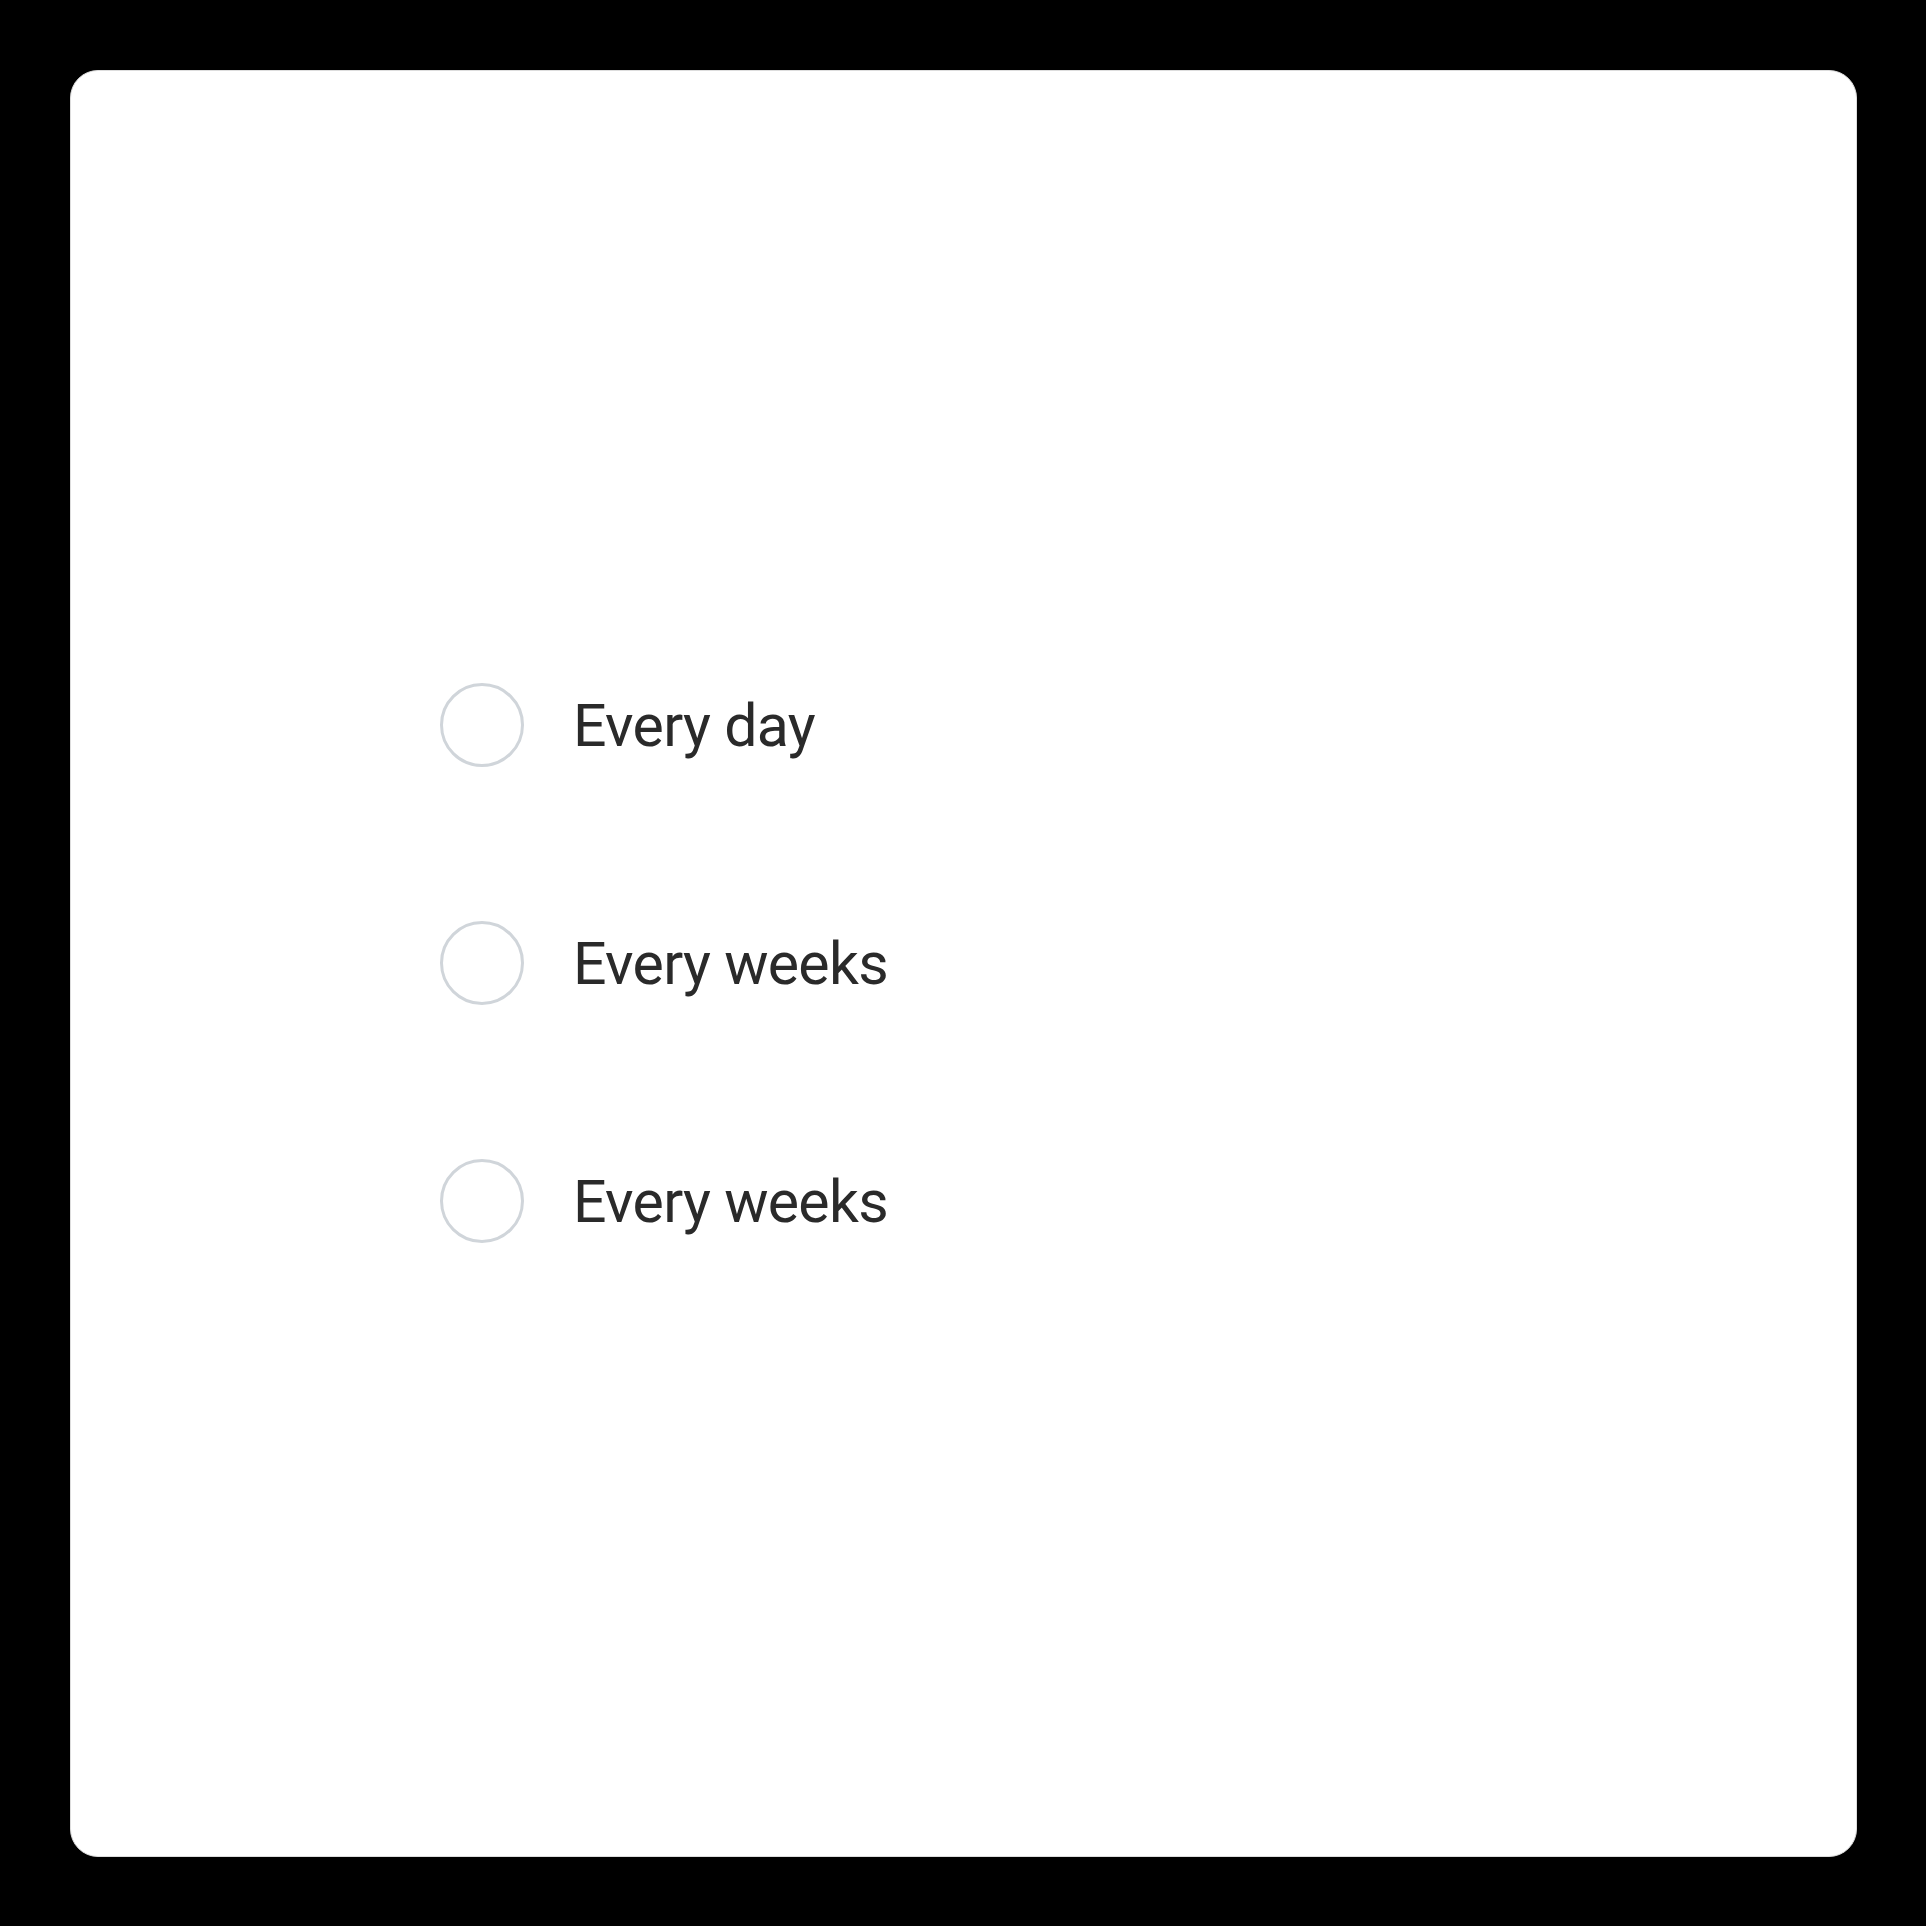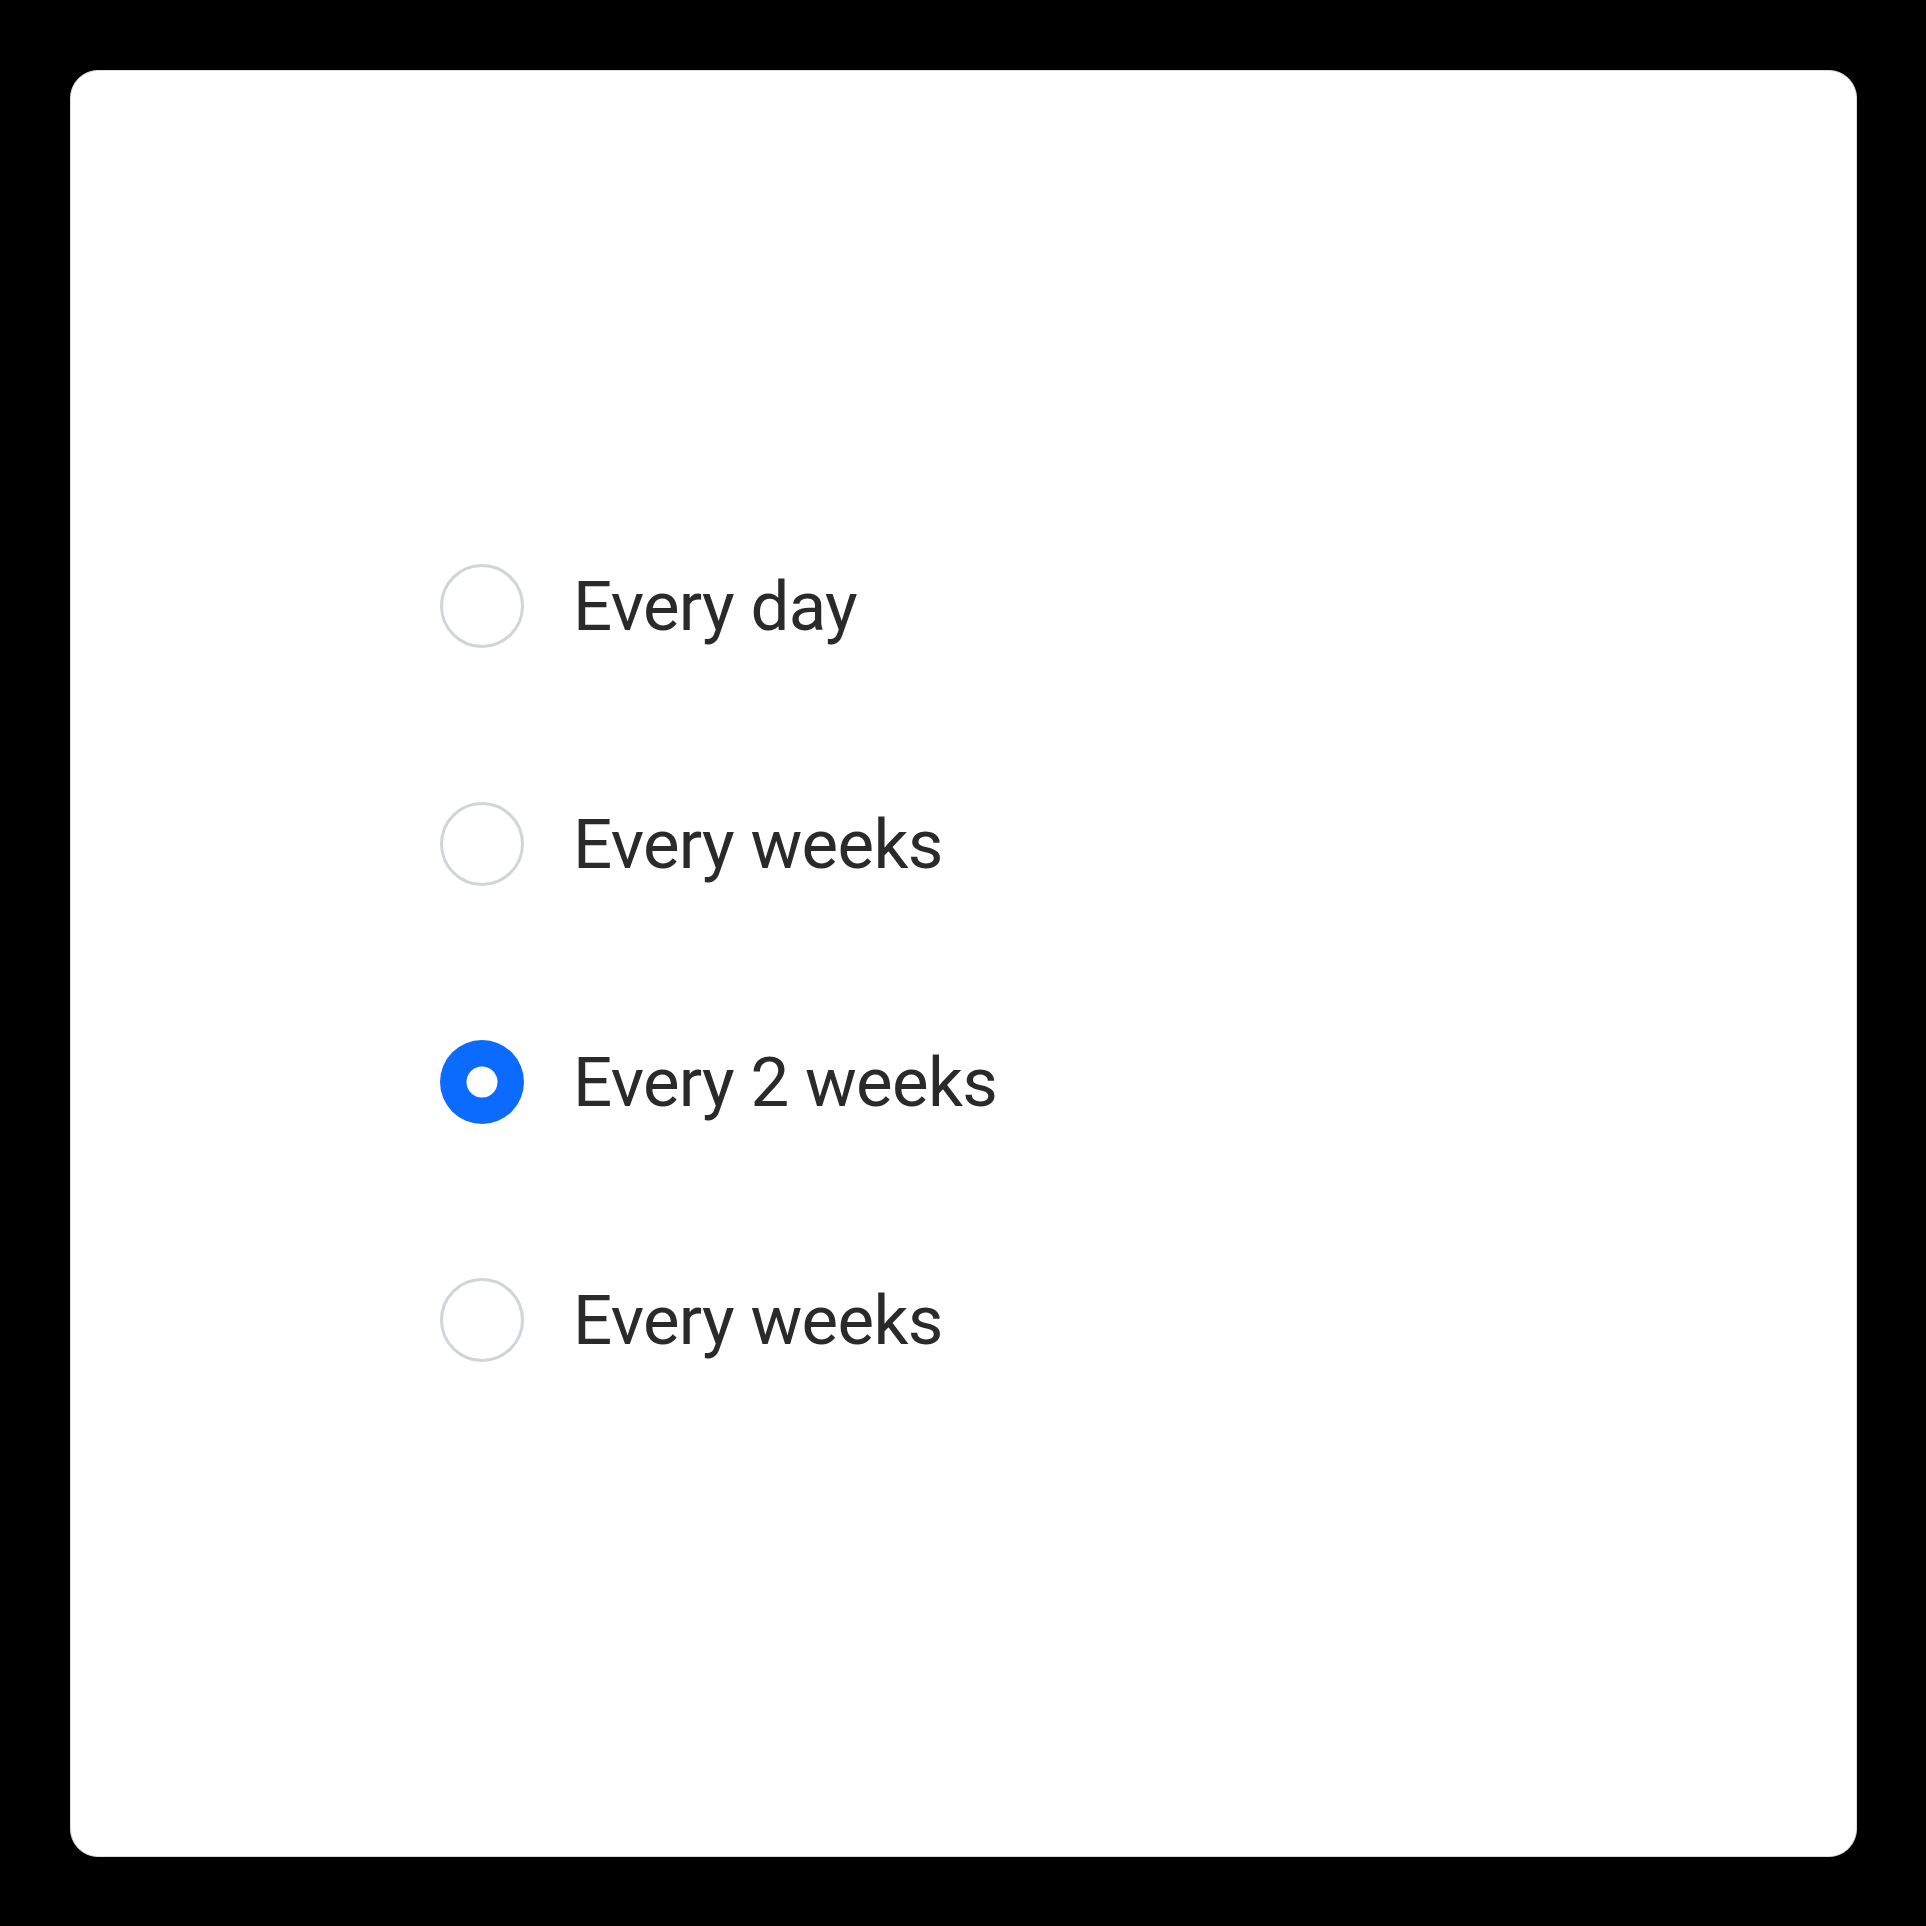--- a/index.html
+++ b/index.html
@@ -55,21 +55,21 @@
     position: absolute;
     top: 50%;
     left: 50%;
     width: 31px;
     height: 31px;
     background: #fff;
     border-radius: 50%;
     transform: translate(-50%, -50%);
   }
   .radio-label {
-    font-size: 69px;
+    font-size: 59px;
     color: #2a2a2a;
     font-weight: 400;
     letter-spacing: -0.7px;
   }
 </style>
 </head>
 <body>
 
 <div class="card">
   <div class="radio-group">
@@ -77,24 +77,20 @@
     <label class="radio-option">
       <span class="radio-indicator unchecked"></span>
       <span class="radio-label">Every day</span>
     </label>
 
     <label class="radio-option">
       <span class="radio-indicator unchecked"></span>
       <span class="radio-label">Every weeks</span>
     </label>
 
-    <label class="radio-option">
-      <span class="radio-indicator checked"></span>
-      <span class="radio-label">Every 2 weeks</span>
-    </label>
 
     <label class="radio-option">
       <span class="radio-indicator unchecked"></span>
       <span class="radio-label">Every weeks</span>
     </label>
 
   </div>
 </div>
 
 

